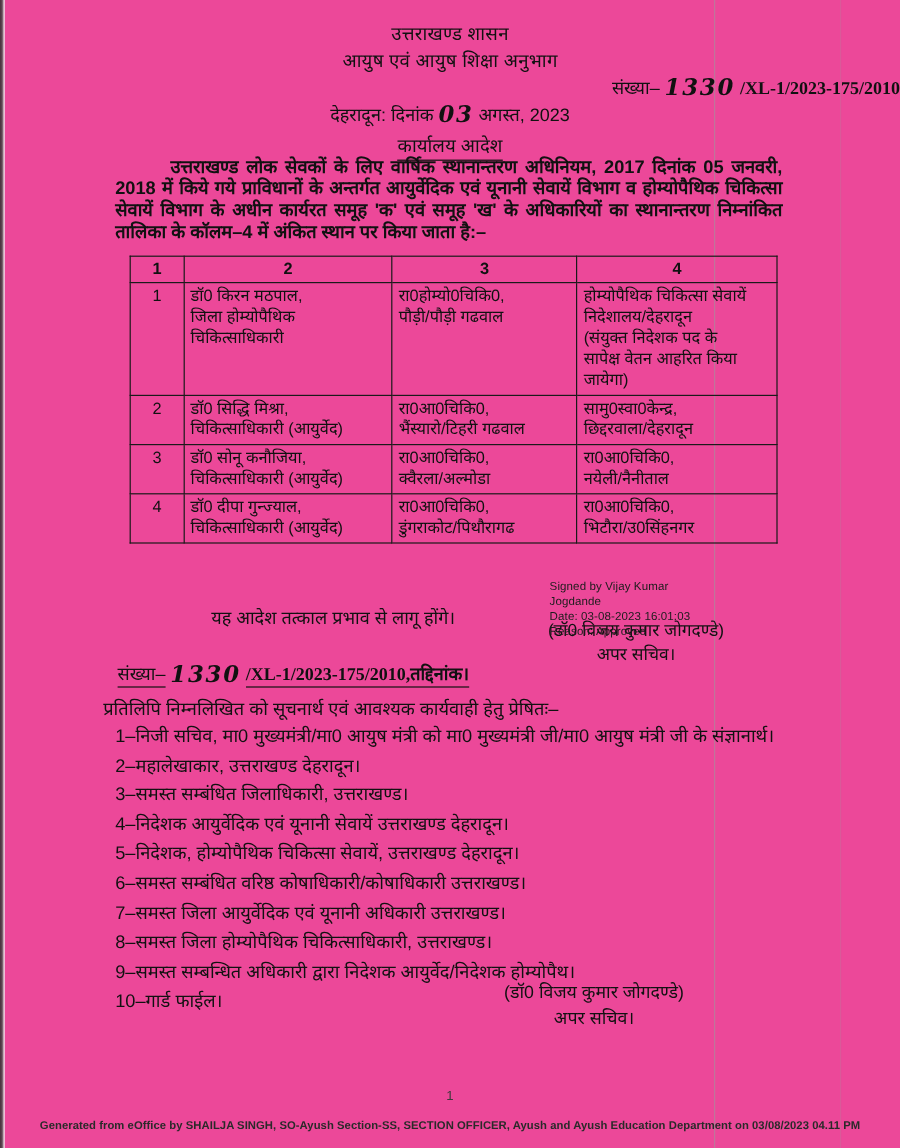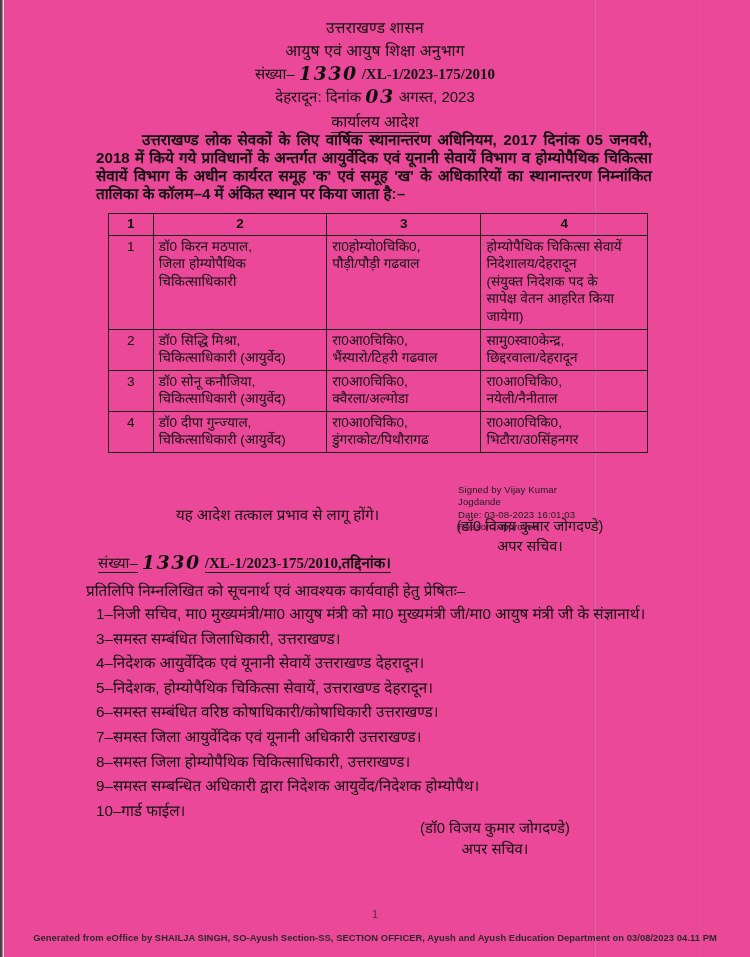--- a/index.html
+++ b/index.html
@@ -43,21 +43,21 @@
     text-align: center;
     font-size: 15.5px;
     letter-spacing: .2px;
   }
   .hdr-l1 { top: 16px; }
   .hdr-l2 { top: 39px; }
 
   .numline {
     position: absolute;
     left: 0; right: 0;
-    text-align: center;
+    text-align: right;
     font-size: 15px;
     top: 62px;
     white-space: nowrap;
   }
   .numline .lbl { }
   .hand {
     font-family: "DejaVu Serif", serif;
     font-style: italic;
     font-size: 19px;
     font-weight: 600;
@@ -331,20 +331,21 @@
   </div>
 
   <div class="sankhya2">
     <span class="ul">संख्या–</span><span class="hand">1330</span><span class="seriffile ul">/XL-1/2023-175/2010,तद्दिनांक।</span>
   </div>
 
   <div class="prati">प्रतिलिपि निम्नलिखित को सूचनार्थ एवं आवश्यक कार्यवाही हेतु प्रेषितः–</div>
 
   <div class="dist-list">
     <div class="item"><span>1–</span><span>निजी सचिव, मा0 मुख्यमंत्री/मा0 आयुष मंत्री को मा0 मुख्यमंत्री जी/मा0 आयुष मंत्री जी के संज्ञानार्थ।</span></div>
+    <div class="item"><span>2–</span><span>महालेखाकार, उत्तराखण्ड देहरादून।</span></div>
     <div class="item"><span>3–</span><span>समस्त सम्बंधित जिलाधिकारी, उत्तराखण्ड।</span></div>
     <div class="item"><span>4–</span><span>निदेशक आयुर्वेदिक एवं यूनानी सेवायें उत्तराखण्ड देहरादून।</span></div>
     <div class="item"><span>5–</span><span>निदेशक, होम्योपैथिक चिकित्सा सेवायें, उत्तराखण्ड देहरादून।</span></div>
     <div class="item"><span>6–</span><span>समस्त सम्बंधित वरिष्ठ कोषाधिकारी/कोषाधिकारी उत्तराखण्ड।</span></div>
     <div class="item"><span>7–</span><span>समस्त जिला आयुर्वेदिक एवं यूनानी अधिकारी उत्तराखण्ड।</span></div>
     <div class="item"><span>8–</span><span>समस्त जिला होम्योपैथिक चिकित्साधिकारी, उत्तराखण्ड।</span></div>
     <div class="item"><span>9–</span><span>समस्त सम्बन्धित अधिकारी द्वारा निदेशक आयुर्वेद/निदेशक होम्योपैथ।</span></div>
     <div class="item"><span>10–</span><span>गार्ड फाईल।</span></div>
   </div>
 

